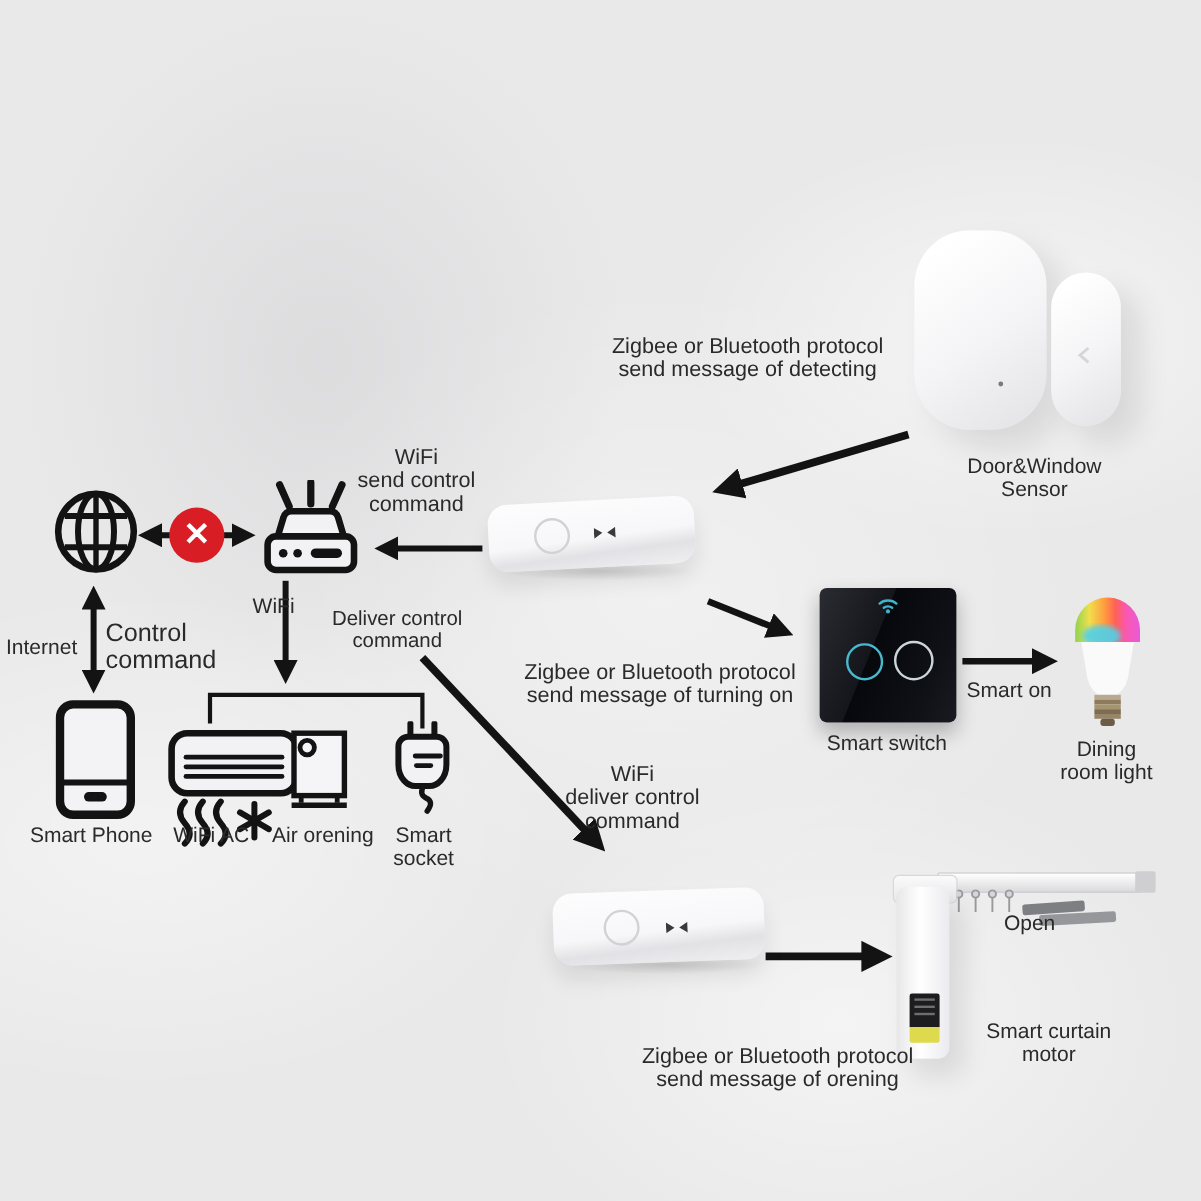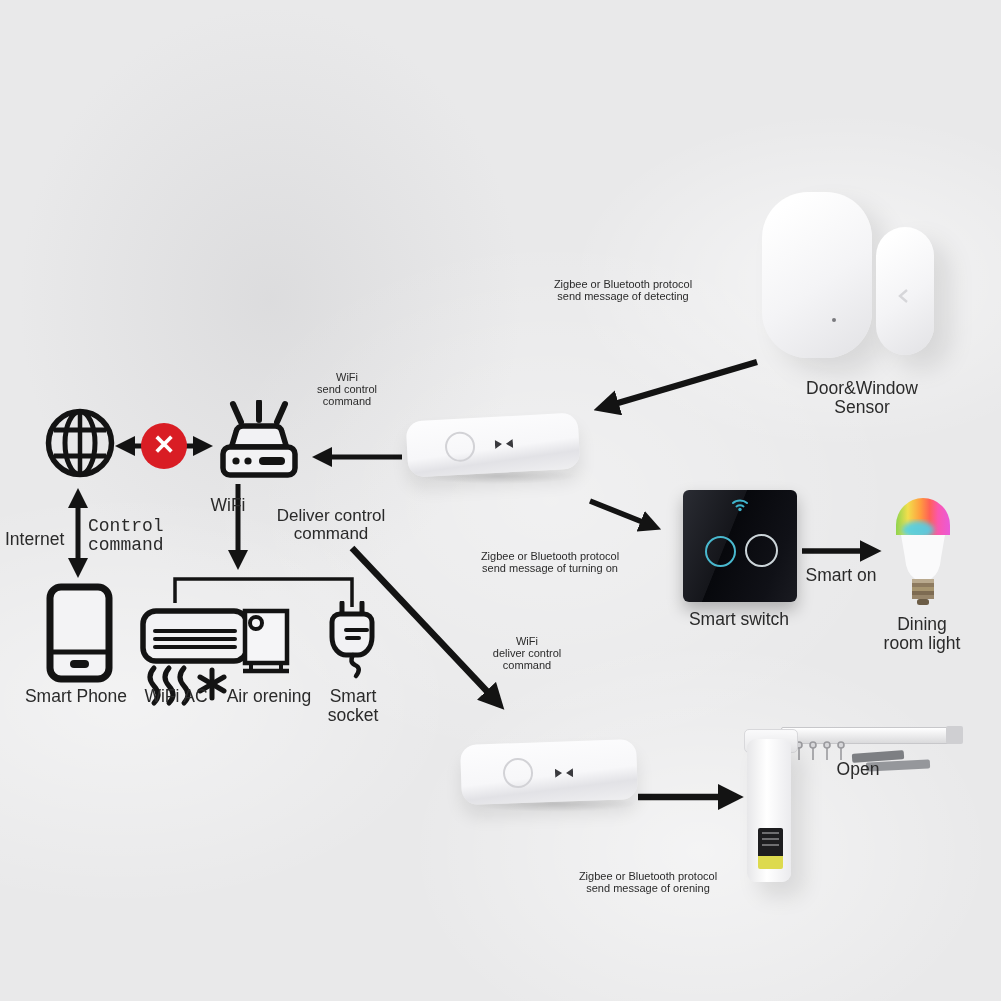--- a/index.html
+++ b/index.html
@@ -19,21 +19,21 @@
     position:absolute;left:24px;top:24px;width:940px;
     font-size:33px;font-weight:600;color:#141414;line-height:1.36;
     white-space:pre-line;letter-spacing:-0.2px;
   }
   .subtitle{
     position:absolute;left:24px;top:117px;width:900px;
     font-size:24px;font-weight:400;color:#333;letter-spacing:0.3px;
   }
   .lbl{
     position:absolute;transform:translateX(-50%);text-align:center;
-    font-size:11px;line-height:1.08;white-space:pre-line;color:#2a2a2a;
+    font-size:18px;line-height:1.08;white-space:pre-line;color:#2a2a2a;
   }
   .cap{font-size:17.5px;}
   .left-align{transform:none;text-align:left;}
   svg{display:block;}
   .overlay{position:absolute;left:0;top:0;pointer-events:none;}
   .xmark{
     position:absolute;left:141px;top:423px;width:46px;height:46px;border-radius:50%;
     background:#d91d24;display:flex;align-items:center;justify-content:center;
   }
   .xmark span{color:#fff;font-size:27px;font-weight:700;line-height:1;transform:translateY(-1px);}
@@ -248,21 +248,21 @@
   <div class="motor-top"></div>
   <div class="motor-body"></div>
   <div class="motor-label-top">
       <i></i>
       <i></i>
       <i></i>
     </div>
   <div class="motor-label-bottom"></div>
 
   <div class="lbl cap left-align" style="left:5px;top:530px;">Internet</div>
-  <div class="lbl left-align" style="left:88px;top:517px;font-size:18px;font-family:Liberation Mono, monospace;">Control
+  <div class="lbl left-align" style="left:88px;top:517px;font-size:21px;">Control
 command</div>
   <div class="lbl" style="left:347px;top:372px;">WiFi
 send control
 command</div>
   <div class="lbl cap" style="left:228px;top:496px;">WiFi</div>
   <div class="lbl" style="left:331px;top:507px;font-size:17px;">Deliver control
 command</div>
   <div class="lbl cap" style="left:76px;top:687px;">Smart Phone</div>
   <div class="lbl cap" style="left:176px;top:687px;">WiFi AC</div>
   <div class="lbl cap" style="left:269px;top:687px;">Air orening</div>
@@ -274,16 +274,17 @@
   <div class="lbl" style="left:550px;top:551px;">Zigbee or Bluetooth protocol
 send message of turning on</div>
   <div class="lbl cap" style="left:739px;top:610px;">Smart switch</div>
   <div class="lbl cap" style="left:841px;top:566px;">Smart on</div>
   <div class="lbl cap" style="left:922px;top:615px;">Dining
 room light</div>
   <div class="lbl" style="left:527px;top:636px;">WiFi
 deliver control
 command</div>
   <div class="lbl cap" style="left:858px;top:760px;">Open</div>
+  <div class="lbl cap" style="left:874px;top:850px;">Smart curtain motor</div>
   <div class="lbl" style="left:648px;top:871px;">Zigbee or Bluetooth protocol
 send message of orening</div>
 
 </div>
 
 </body></html>

